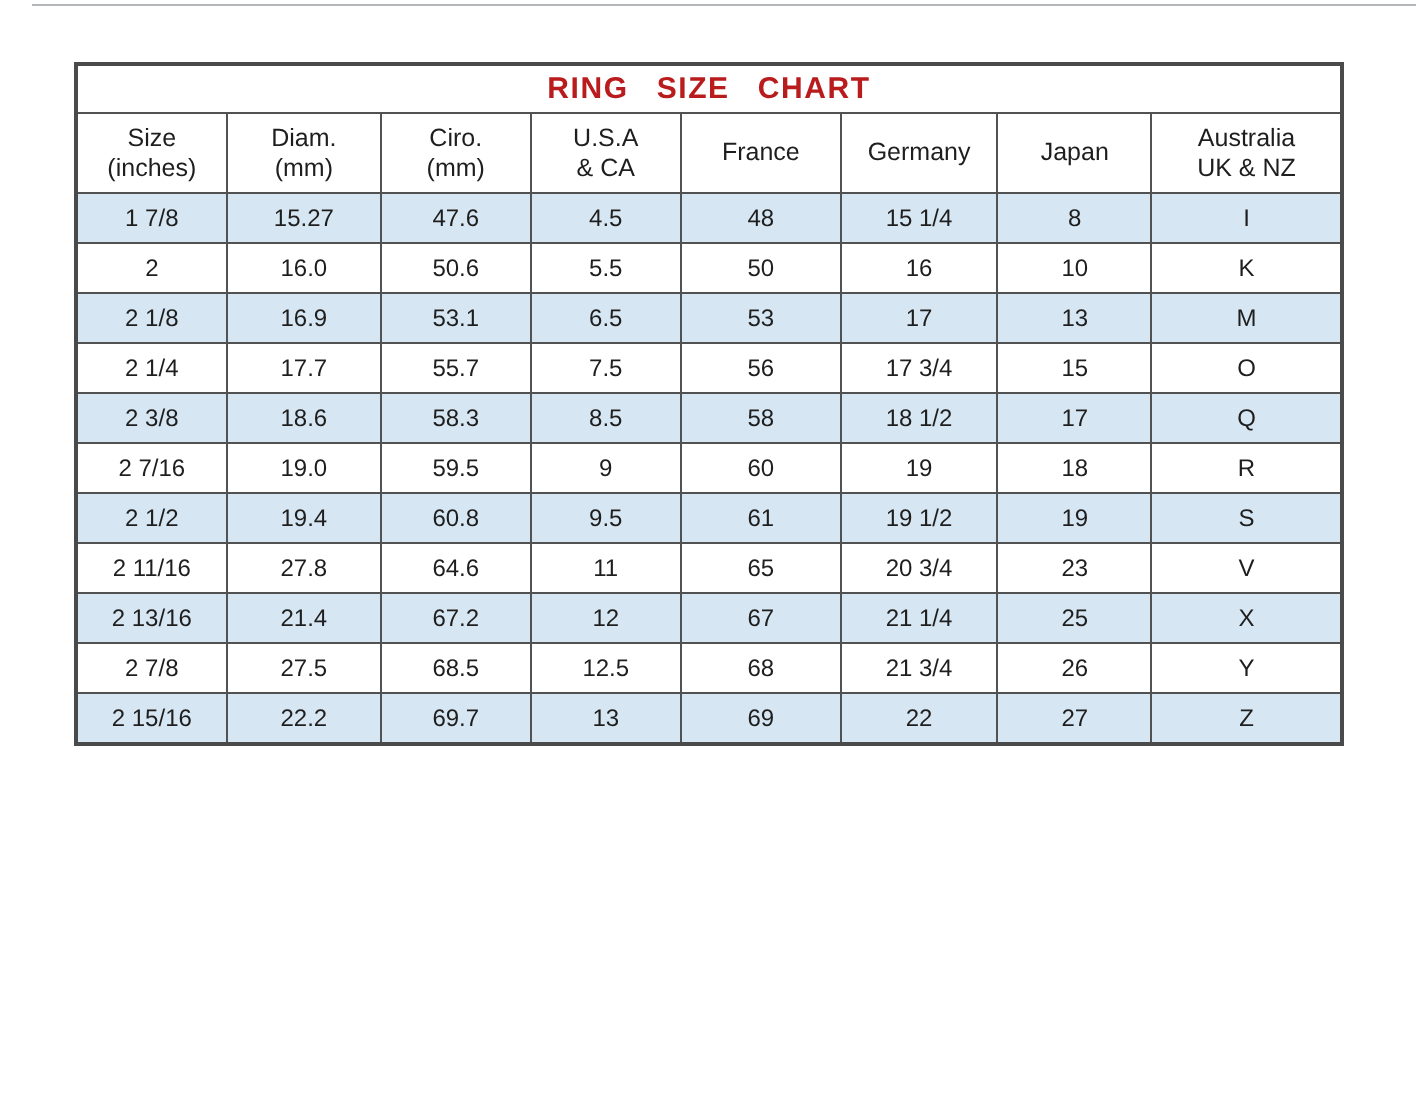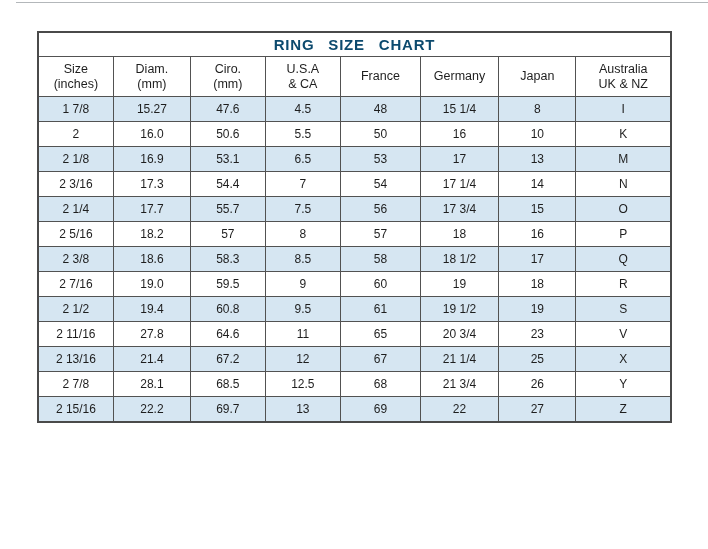--- a/index.html
+++ b/index.html
@@ -30,21 +30,21 @@
   col.c5 { width: 12.6%; } col.c6 { width: 12.4%; }
   col.c7 { width: 12.2%; } col.c8 { width: 15.0%; }
   .title-cell {
     height: 21px;
     text-align: center;
     vertical-align: middle;
     font-size: 15px;
     font-weight: bold;
     letter-spacing: 0.8px;
     word-spacing: 9px;
-    color: #0c4a6e;
+    color: #b91c1c;
     background: #ffffff;
   }
   thead th {
     height: 37px;
     font-weight: normal;
     font-size: 12.5px;
     line-height: 1.18;
     text-align: center;
     vertical-align: middle;
     background: #ffffff;
@@ -143,50 +143,30 @@
           <td>2 1/8</td>
           <td>16.9</td>
           <td>53.1</td>
           <td>6.5</td>
           <td>53</td>
           <td>17</td>
           <td>13</td>
           <td>M</td>
         </tr>
         <tr>
-          <td>2 3/16</td>
-          <td>17.3</td>
-          <td>54.4</td>
-          <td>7</td>
-          <td>54</td>
-          <td>17 1/4</td>
-          <td>14</td>
-          <td>N</td>
-        </tr>
-        <tr>
           <td>2 1/4</td>
           <td>17.7</td>
           <td>55.7</td>
           <td>7.5</td>
           <td>56</td>
           <td>17 3/4</td>
           <td>15</td>
           <td>O</td>
         </tr>
         <tr>
-          <td>2 5/16</td>
-          <td>18.2</td>
-          <td>57</td>
-          <td>8</td>
-          <td>57</td>
-          <td>18</td>
-          <td>16</td>
-          <td>P</td>
-        </tr>
-        <tr>
           <td>2 3/8</td>
           <td>18.6</td>
           <td>58.3</td>
           <td>8.5</td>
           <td>58</td>
           <td>18 1/2</td>
           <td>17</td>
           <td>Q</td>
         </tr>
         <tr>
@@ -224,21 +204,21 @@
           <td>21.4</td>
           <td>67.2</td>
           <td>12</td>
           <td>67</td>
           <td>21 1/4</td>
           <td>25</td>
           <td>X</td>
         </tr>
         <tr>
           <td>2 7/8</td>
-          <td>28.1</td>
+          <td>27.5</td>
           <td>68.5</td>
           <td>12.5</td>
           <td>68</td>
           <td>21 3/4</td>
           <td>26</td>
           <td>Y</td>
         </tr>
         <tr>
           <td>2 15/16</td>
           <td>22.2</td>

